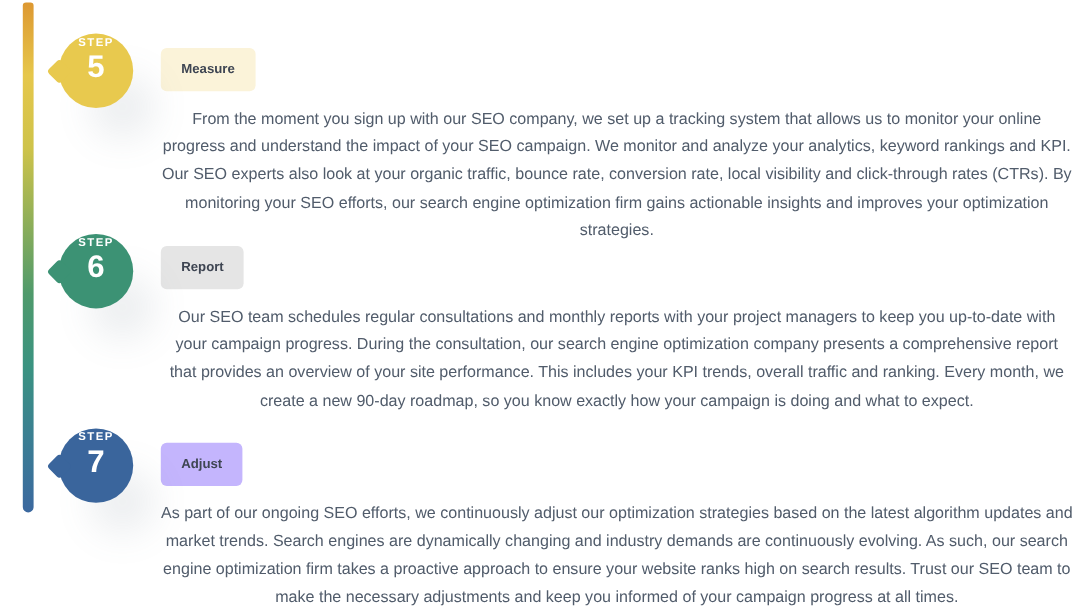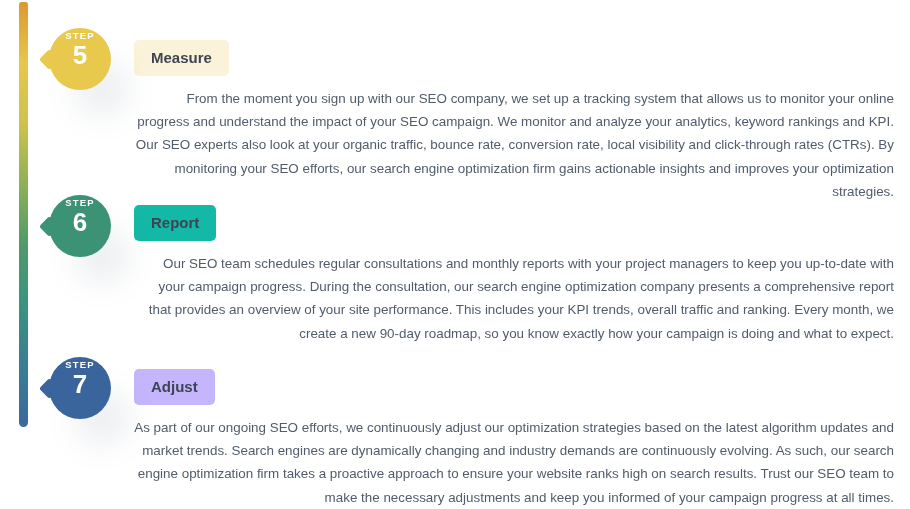--- a/index.html
+++ b/index.html
@@ -74,36 +74,36 @@
   }
 
   .content {
     margin-left: 134px;
     padding-right: 16px;
   }
   .title-chip {
     display: inline-block;
     padding: 10px 17px;
     border-radius: 5px;
-    font-size: 15px;
+    font-size: 11px;
     font-weight: bold;
     color: #3e4552;
     line-height: 16px;
   }
   .step-5 .title-chip { margin-top: 12px; }
   .step-6 .title-chip { margin-top: 10px; }
   .step-7 .title-chip { margin-top: 12px; }
 
   .description {
     margin-top: 11px;
     width: 760px;
     font-size: 13.4px;
     line-height: 23.2px;
     color: #515c6b;
-    text-align: right;
+    text-align: center;
   }
 </style>
 </head>
 <body>
 
 <div class="page">
 
   <div class="timeline-bar" style="background: linear-gradient(rgb(221, 152, 49) 0%, rgb(230, 199, 75) 14.3%, rgb(206, 195, 74) 28.6%, rgb(143, 175, 88) 42.9%, rgb(79, 154, 107) 57.1%, rgb(58, 147, 129) 71.4%, rgb(58, 126, 147) 85.7%, rgb(59, 104, 159) 100%);"></div>
 
   <section class="step step-5">
@@ -118,21 +118,21 @@
     </div>
   </section>
 
   <section class="step step-6">
     <div class="badge" style="background-color: rgb(60, 146, 116);">
       <div class="badge-tail" style="background-color: rgb(60, 146, 116);"></div>
       <span class="badge-step-label">STEP</span>
       <span class="badge-number">6</span>
     </div>
     <div class="content">
-      <span class="title-chip" style="background-color: #14b8a6;">Report</span>
+      <span class="title-chip" style="background-color: #e5e5e5;">Report</span>
       <p class="description">Our SEO team schedules regular consultations and monthly reports with your project managers to keep you up-to-date with your campaign progress. During the consultation, our search engine optimization company presents a comprehensive report that provides an overview of your site performance. This includes your KPI trends, overall traffic and ranking. Every month, we create a new 90-day roadmap, so you know exactly how your campaign is doing and what to expect.</p>
     </div>
   </section>
 
   <section class="step step-7">
     <div class="badge" style="background-color: rgb(58, 101, 156);">
       <div class="badge-tail" style="background-color: rgb(58, 101, 156);"></div>
       <span class="badge-step-label">STEP</span>
       <span class="badge-number">7</span>
     </div>

